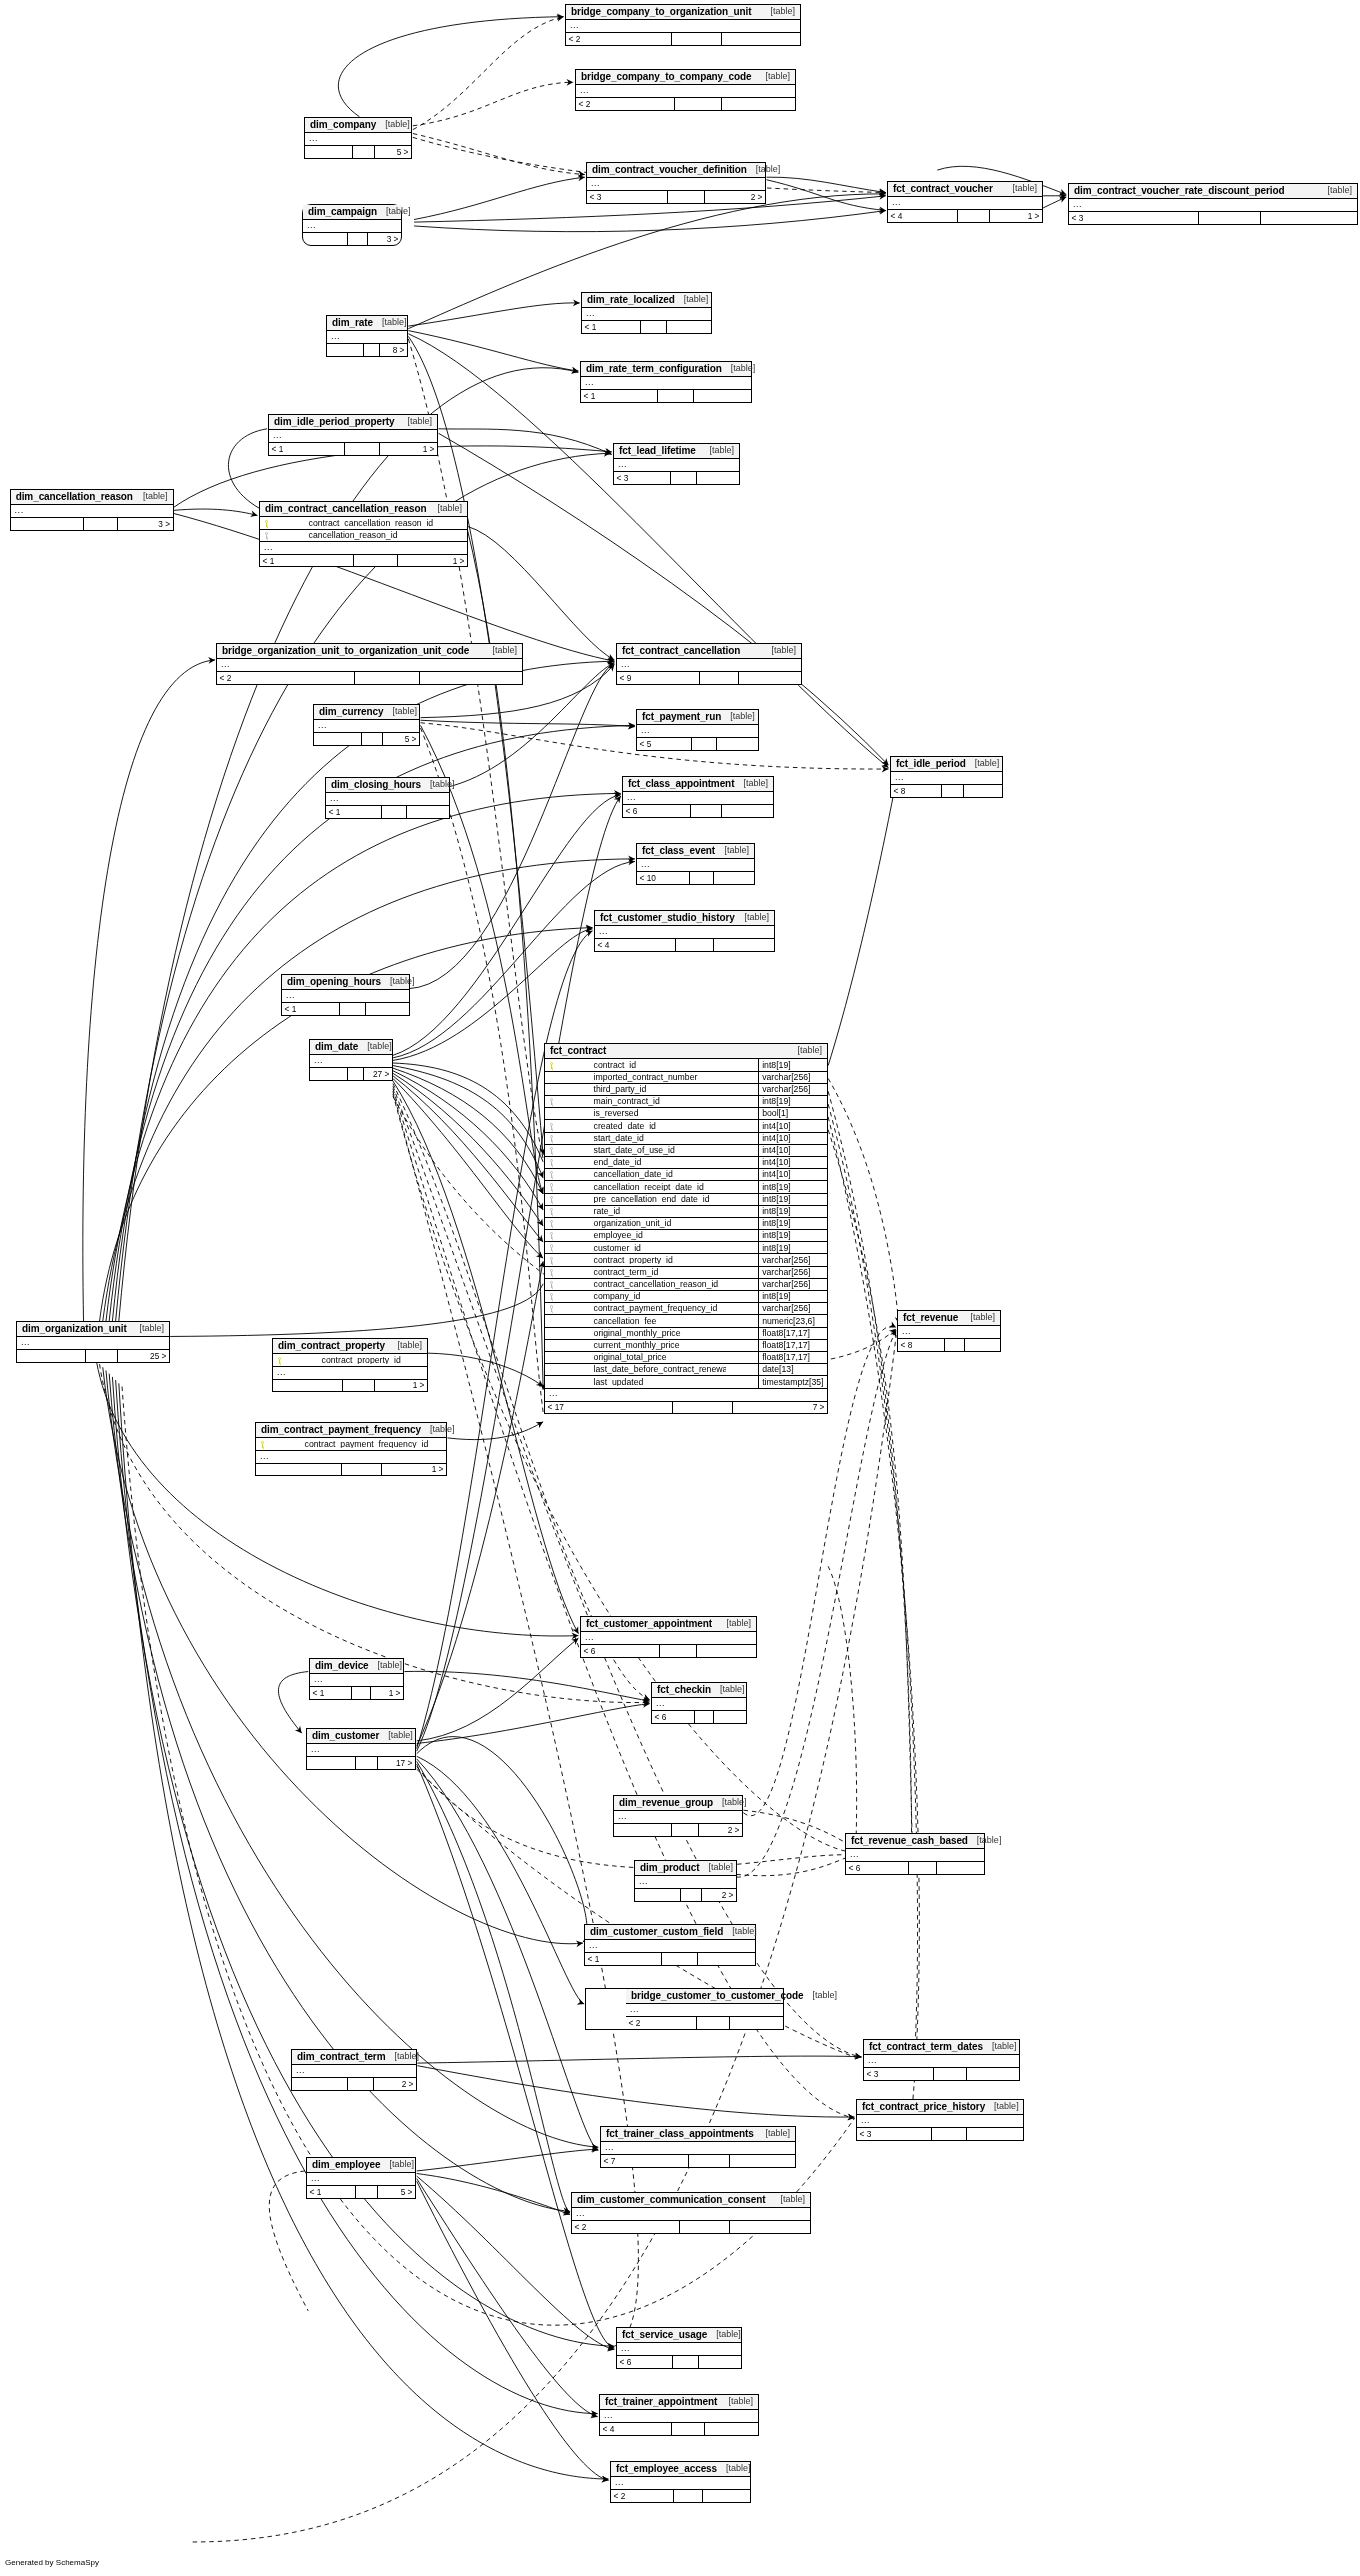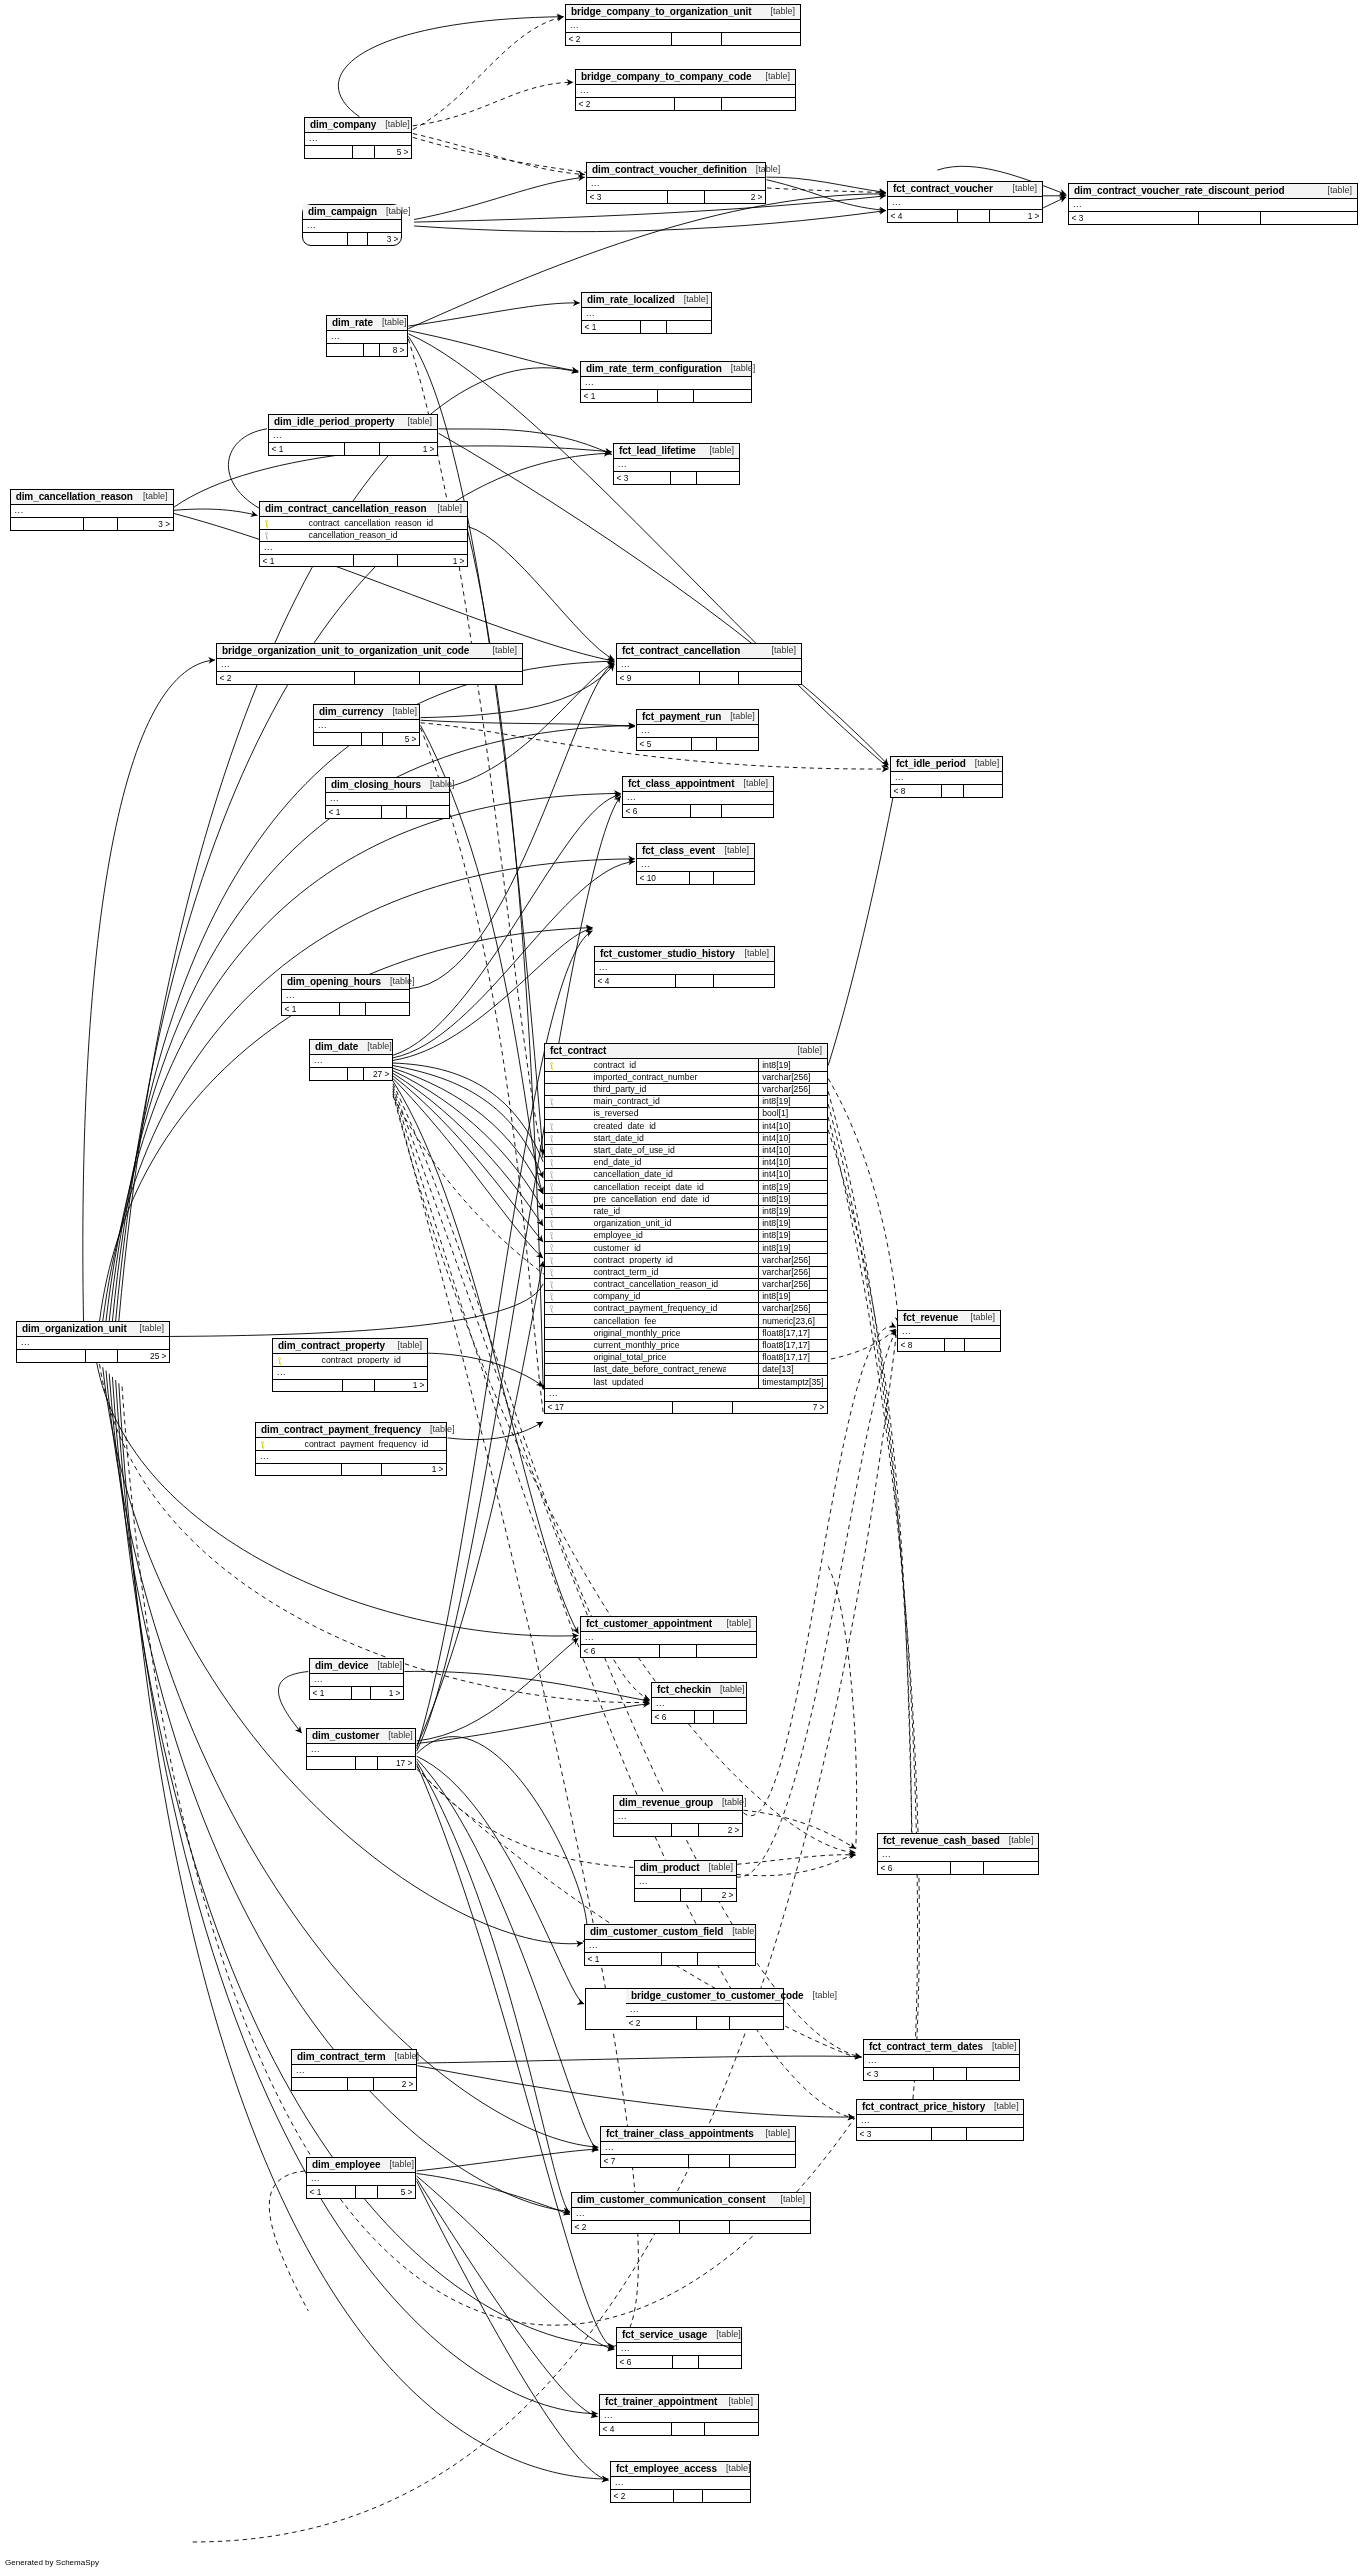--- a/index.html
+++ b/index.html
@@ -574,21 +574,21 @@
         <span class="tname">fct_class_event</span>
         <span class="ttype">[table]</span>
       </div>
       <div class="ellipsis">...</div>
       <div class="foot">
         <div class="fl">&lt; 10</div>
         <div class="fm"></div>
         <div class="fr"></div>
       </div>
     </div>
-    <div class="tbl" style="left: 594px; top: 910px; width: 181px; margin-top: 36px;">
+    <div class="tbl" style="left: 594px; top: 910px; width: 181px;">
       <div class="hdr">
         <span class="tname">fct_customer_studio_history</span>
         <span class="ttype">[table]</span>
       </div>
       <div class="ellipsis">...</div>
       <div class="foot">
         <div class="fl">&lt; 4</div>
         <div class="fm"></div>
         <div class="fr"></div>
       </div>
@@ -919,21 +919,21 @@
         <span class="tname">dim_revenue_group</span>
         <span class="ttype">[table]</span>
       </div>
       <div class="ellipsis">...</div>
       <div class="foot">
         <div class="fl"></div>
         <div class="fm"></div>
         <div class="fr">2 &gt;</div>
       </div>
     </div>
-    <div class="tbl" style="left: 877px; top: 1833px; width: 162px;">
+    <div class="tbl" style="left: 845px; top: 1833px; width: 140px;">
       <div class="hdr">
         <span class="tname">fct_revenue_cash_based</span>
         <span class="ttype">[table]</span>
       </div>
       <div class="ellipsis">...</div>
       <div class="foot">
         <div class="fl">&lt; 6</div>
         <div class="fm"></div>
         <div class="fr"></div>
       </div>

